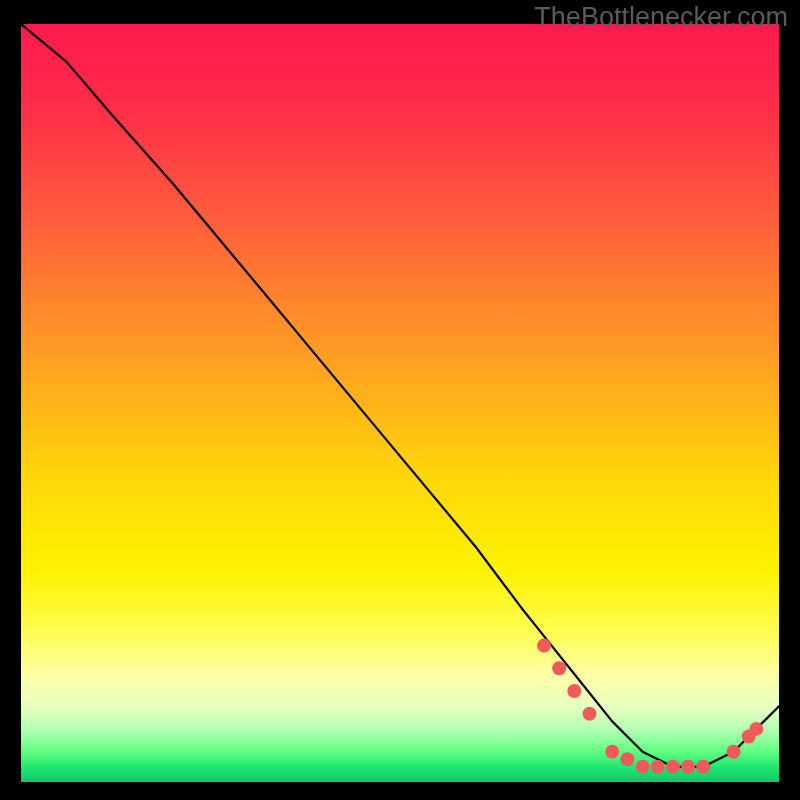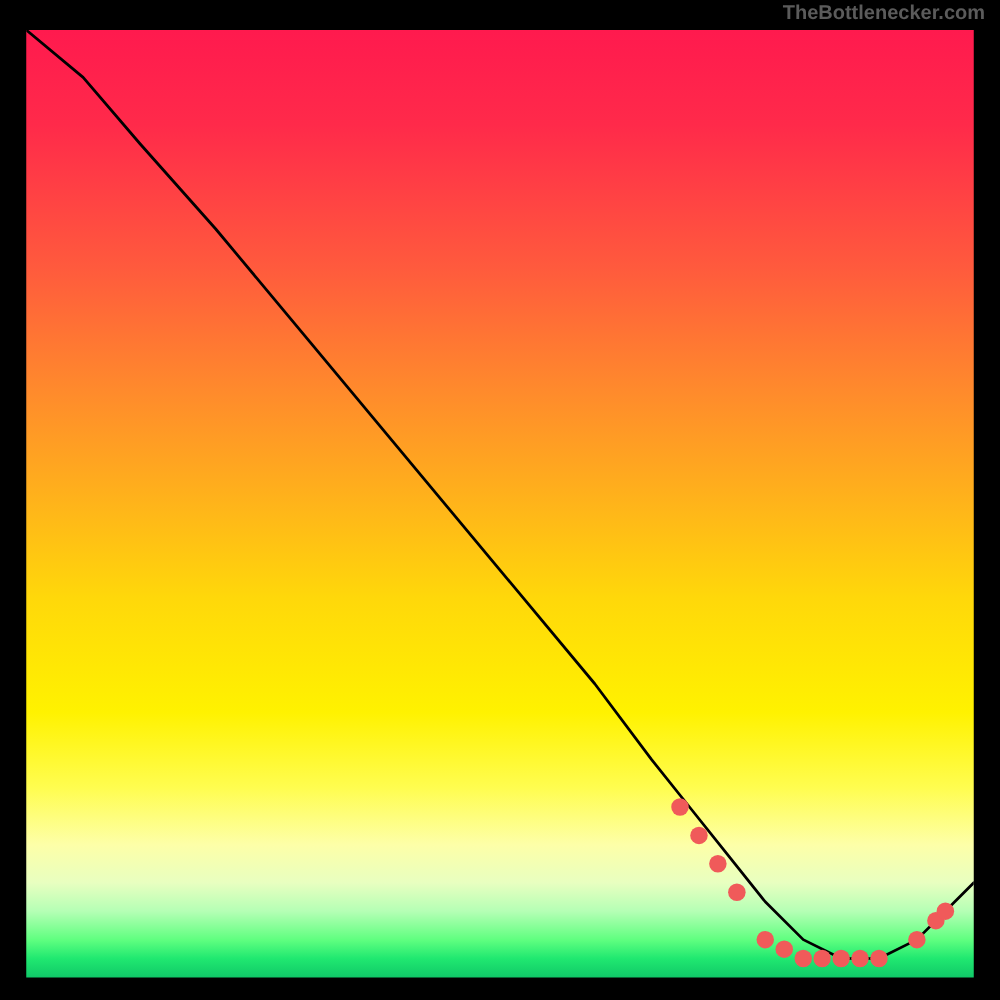--- a/index.html
+++ b/index.html
@@ -9,22 +9,22 @@
     background: #000000;
     position: relative;
     font-family: Arial, sans-serif;
     overflow: hidden;
   }
   .attribution {
     position: absolute;
     top: 2px;
     right: 12px;
     color: #5b5b5b;
-    font-size: 16px;
-    font-weight: bold;
+    font-size: 27px;
+    font-weight: normal;
     z-index: 10;
   }
   .plot-area {
     position: absolute;
     left: 21px;
     top: 24px;
     width: 758px;
     height: 758px;
     background: linear-gradient(to bottom,
       #ff1a4e 0%,

